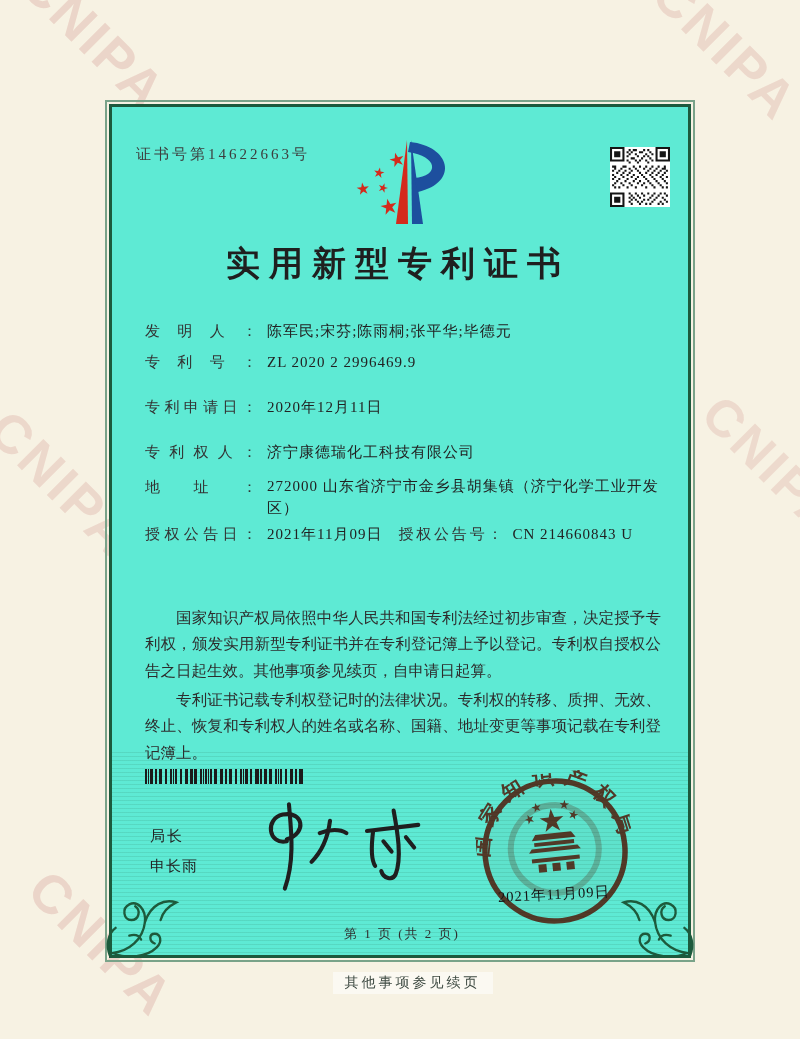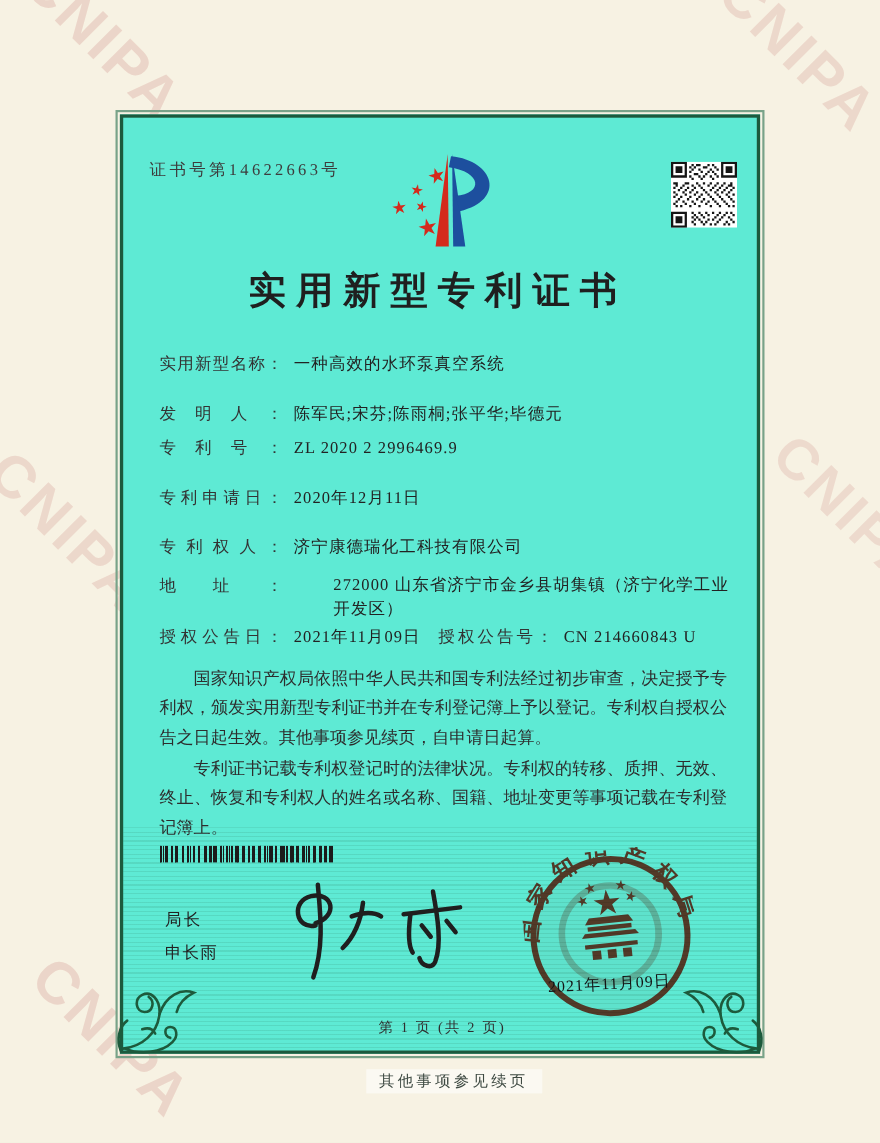--- a/index.html
+++ b/index.html
@@ -28,21 +28,21 @@
   .title{position:absolute;left:0;right:13px;top:134px;text-align:center;font-size:34px;
          font-weight:bold;letter-spacing:9px;text-indent:9px;color:#1f1f1f;}
   .fields{position:absolute;left:33px;top:212px;width:530px;font-size:15px;color:#333;}
   .frow{display:flex;align-items:flex-start;margin-bottom:21px;line-height:25px;}
   .flabel{flex:0 0 112px;text-align:justify;text-align-last:justify;color:#333;}
   .fvalue{margin-left:10px;letter-spacing:1px;color:#222;}
   .frow-inventors{margin-bottom:6px;}
   .frow-patent{margin-bottom:20px;}
   .frow-filing{margin-bottom:20px;}
   .frow-patentee{margin-bottom:10px;}
-  .frow-address{margin-bottom:0;gap:36px;}
+  .frow-address{margin-bottom:0;}
   .frow-address .fvalue{width:428px;line-height:22px;}
   .frow-grant{margin-bottom:0;margin-top:3px;}
   .pair2{display:flex;margin-left:16px;}
   .pair2 .flabel{flex:0 0 104px;}
   .body{position:absolute;left:33px;top:498px;width:516px;font-size:15.5px;line-height:1.7;
         text-align:justify;color:#2d2d2d;}
   .body p{margin:0 0 3px 0;text-indent:2em;}
   
   .band{position:absolute;left:0;right:0;top:645px;bottom:0;
         background:repeating-linear-gradient(180deg,rgba(35,100,70,.13) 0 1px,rgba(255,255,255,0) 1px 4px);}
@@ -113,24 +113,20 @@
           <path d="M9 1h1v1H9zM11 1h2v1h-2zM16 1h1v1h-1zM18 1h1v1h-1zM8 2h1v1H8zM10 2h1v1h-1zM14 2h2v1h-2zM19 2h1v1h-1zM9 3h1v1H9zM12 3h1v1h-1zM17 3h1v1h-1zM20 3h1v1h-1zM8 4h1v1H8zM13 4h1v1h-1zM16 4h1v1h-1zM18 4h1v1h-1zM10 5h2v1h-2zM15 5h1v1h-1zM19 5h1v1h-1zM8 6h1v1H8zM12 6h1v1h-1zM14 6h1v1h-1zM17 6h1v1h-1zM20 6h1v1h-1zM9 7h1v1H9zM13 7h1v1h-1zM18 7h1v1h-1z"></path>
           <path d="M1 9h2v1H1zM6 9h2v1H6zM11 9h1v1h-1zM14 9h1v1h-1zM17 9h1v1h-1zM20 9h1v1h-1zM23 9h1v1h-1zM26 9h1v1h-1zM2 10h1v1H2zM5 10h1v1H5zM9 10h1v1H9zM12 10h1v1h-1zM16 10h1v1h-1zM19 10h1v1h-1zM22 10h1v1h-1zM25 10h2v1h-2zM1 11h1v1H1zM4 11h1v1H4zM7 11h1v1H7zM10 11h1v1h-1zM13 11h1v1h-1zM18 11h1v1h-1zM21 11h1v1h-1zM24 11h1v1h-1zM27 11h1v1h-1zM3 12h1v1H3zM6 12h1v1H6zM9 12h1v1H9zM14 12h1v1h-1zM17 12h1v1h-1zM20 12h1v1h-1zM23 12h1v1h-1zM26 12h1v1h-1zM1 13h1v1H1zM5 13h1v1H5zM8 13h1v1H8zM11 13h1v1h-1zM15 13h1v1h-1zM19 13h1v1h-1zM22 13h1v1h-1zM25 13h1v1h-1z"></path>
           <path d="M2 14h1v1H2zM6 14h1v1H6zM10 14h1v1h-1zM13 14h1v1h-1zM16 14h1v1h-1zM20 14h1v1h-1zM24 14h1v1h-1zM27 14h1v1h-1zM1 15h1v1H1zM4 15h1v1H4zM8 15h1v1H8zM12 15h1v1h-1zM17 15h1v1h-1zM21 15h1v1h-1zM25 15h1v1h-1zM3 16h1v1H3zM7 16h1v1H7zM11 16h1v1h-1zM14 16h1v1h-1zM18 16h1v1h-1zM22 16h1v1h-1zM26 16h1v1h-1zM2 17h1v1H2zM5 17h1v1H5zM9 17h1v1H9zM13 17h1v1h-1zM16 17h1v1h-1zM19 17h1v1h-1zM23 17h1v1h-1zM27 17h1v1h-1zM1 18h1v1H1zM6 18h1v1H6zM10 18h1v1h-1zM15 18h1v1h-1zM20 18h1v1h-1zM24 18h1v1h-1zM2 19h1v1H2zM4 19h1v1H4zM8 19h1v1H8zM12 19h1v1h-1zM17 19h1v1h-1zM21 19h1v1h-1zM25 19h1v1h-1zM27 19h1v1h-1z"></path>
           <path d="M9 22h1v1H9zM12 22h1v1h-1zM15 22h1v1h-1zM18 22h1v1h-1zM21 22h1v1h-1zM24 22h1v1h-1zM26 22h1v1h-1zM10 23h1v1h-1zM13 23h1v1h-1zM16 23h1v1h-1zM20 23h1v1h-1zM23 23h1v1h-1zM27 23h1v1h-1zM9 24h1v1H9zM11 24h1v1h-1zM14 24h1v1h-1zM19 24h1v1h-1zM22 24h1v1h-1zM25 24h1v1h-1zM10 25h1v1h-1zM12 25h1v1h-1zM16 25h1v1h-1zM18 25h1v1h-1zM21 25h1v1h-1zM26 25h1v1h-1zM9 26h1v1H9zM13 26h1v1h-1zM15 26h1v1h-1zM20 26h1v1h-1zM24 26h1v1h-1zM27 26h1v1h-1zM10 27h1v1h-1zM14 27h1v1h-1zM17 27h1v1h-1zM19 27h1v1h-1zM23 27h1v1h-1zM25 27h1v1h-1z"></path>
         </g>
       </svg>
 
       <div class="title">实用新型专利证书</div>
 
       <div class="fields">
-        <div class="frow">
-          <span class="flabel">实用新型名称：</span>
-          <span class="fvalue">一种高效的水环泵真空系统</span>
-        </div>
         <div class="frow frow-inventors">
           <span class="flabel">发明人：</span>
           <span class="fvalue">陈军民;宋芬;陈雨桐;张平华;毕德元</span>
         </div>
         <div class="frow frow-patent">
           <span class="flabel">专利号：</span>
           <span class="fvalue">ZL 2020 2 2996469.9</span>
         </div>
         <div class="frow frow-filing">
           <span class="flabel">专利申请日：</span>

